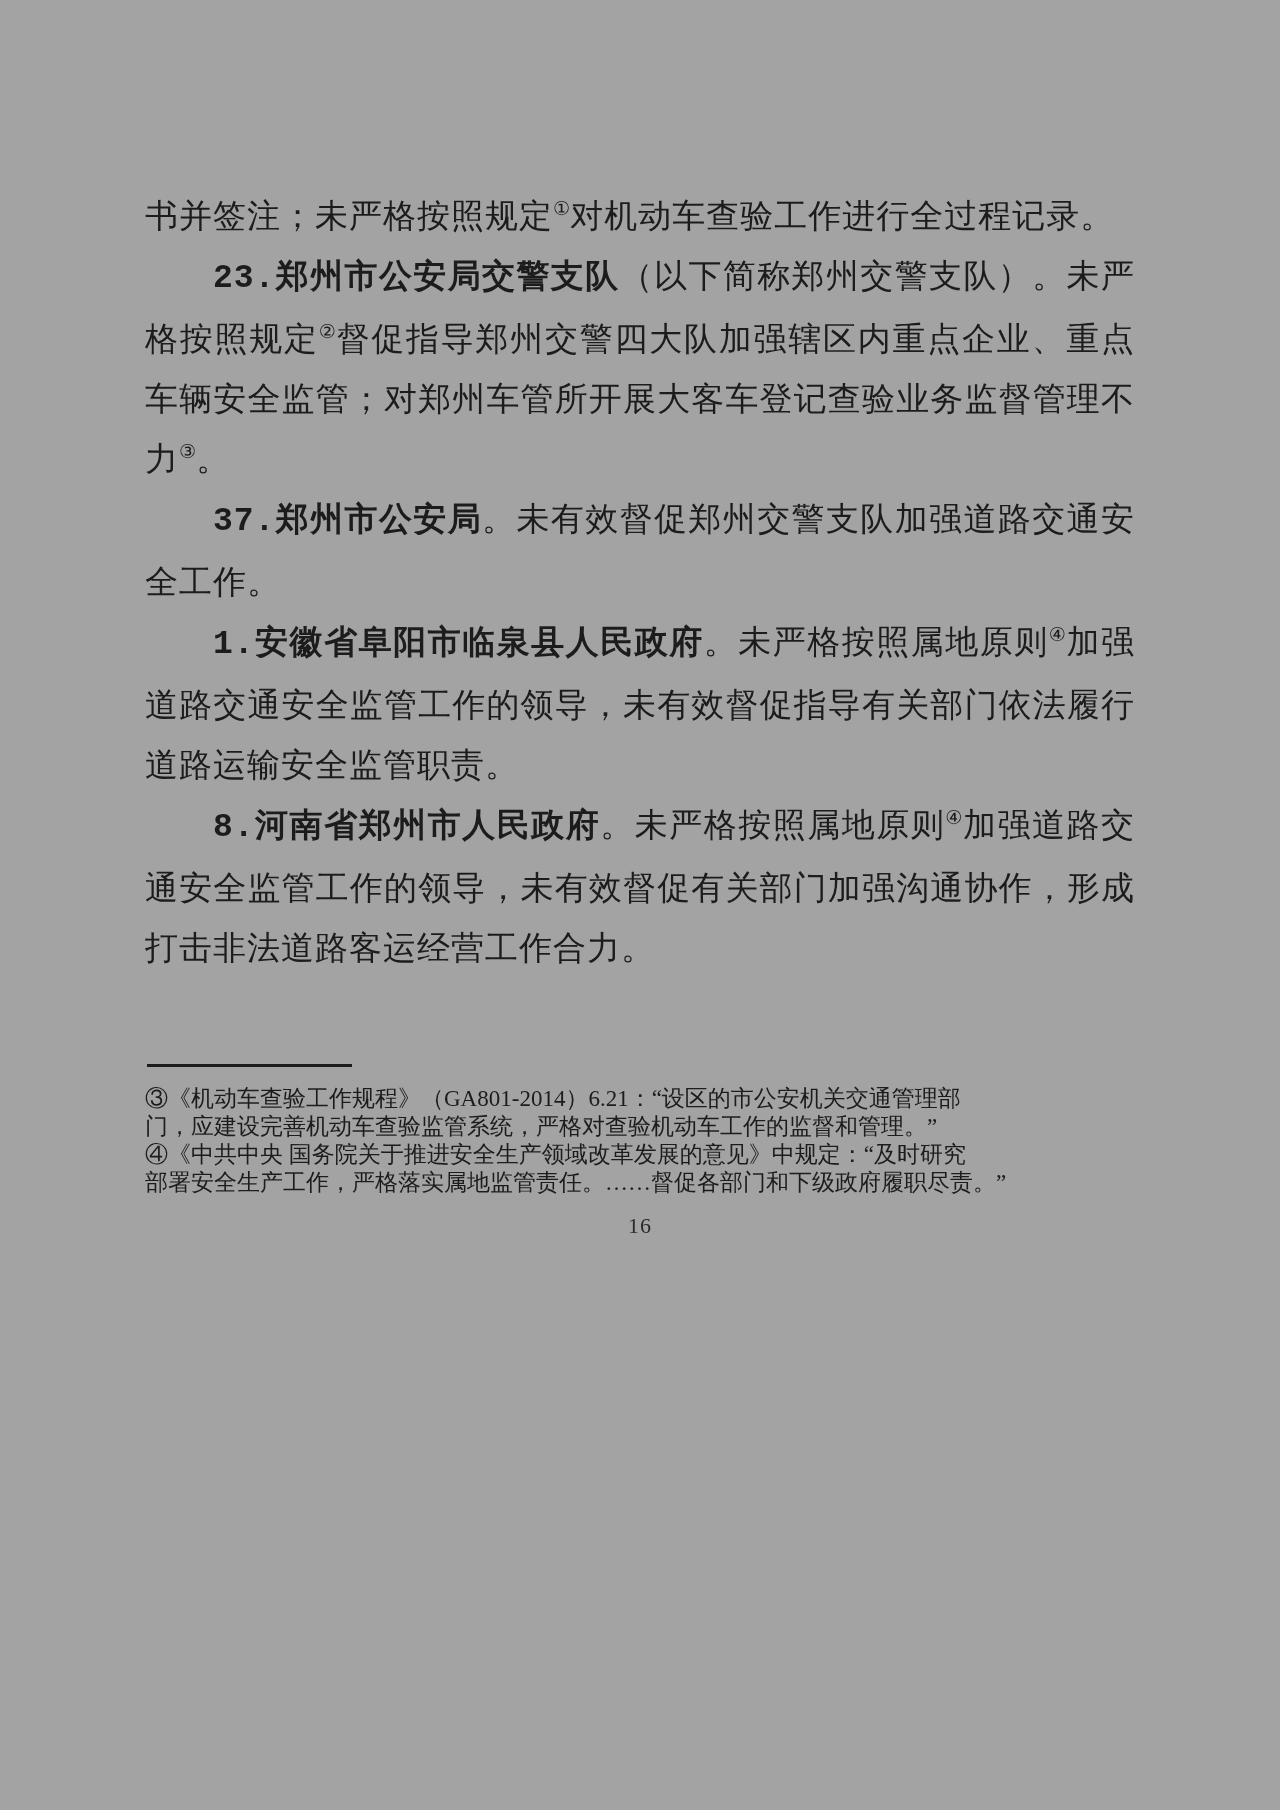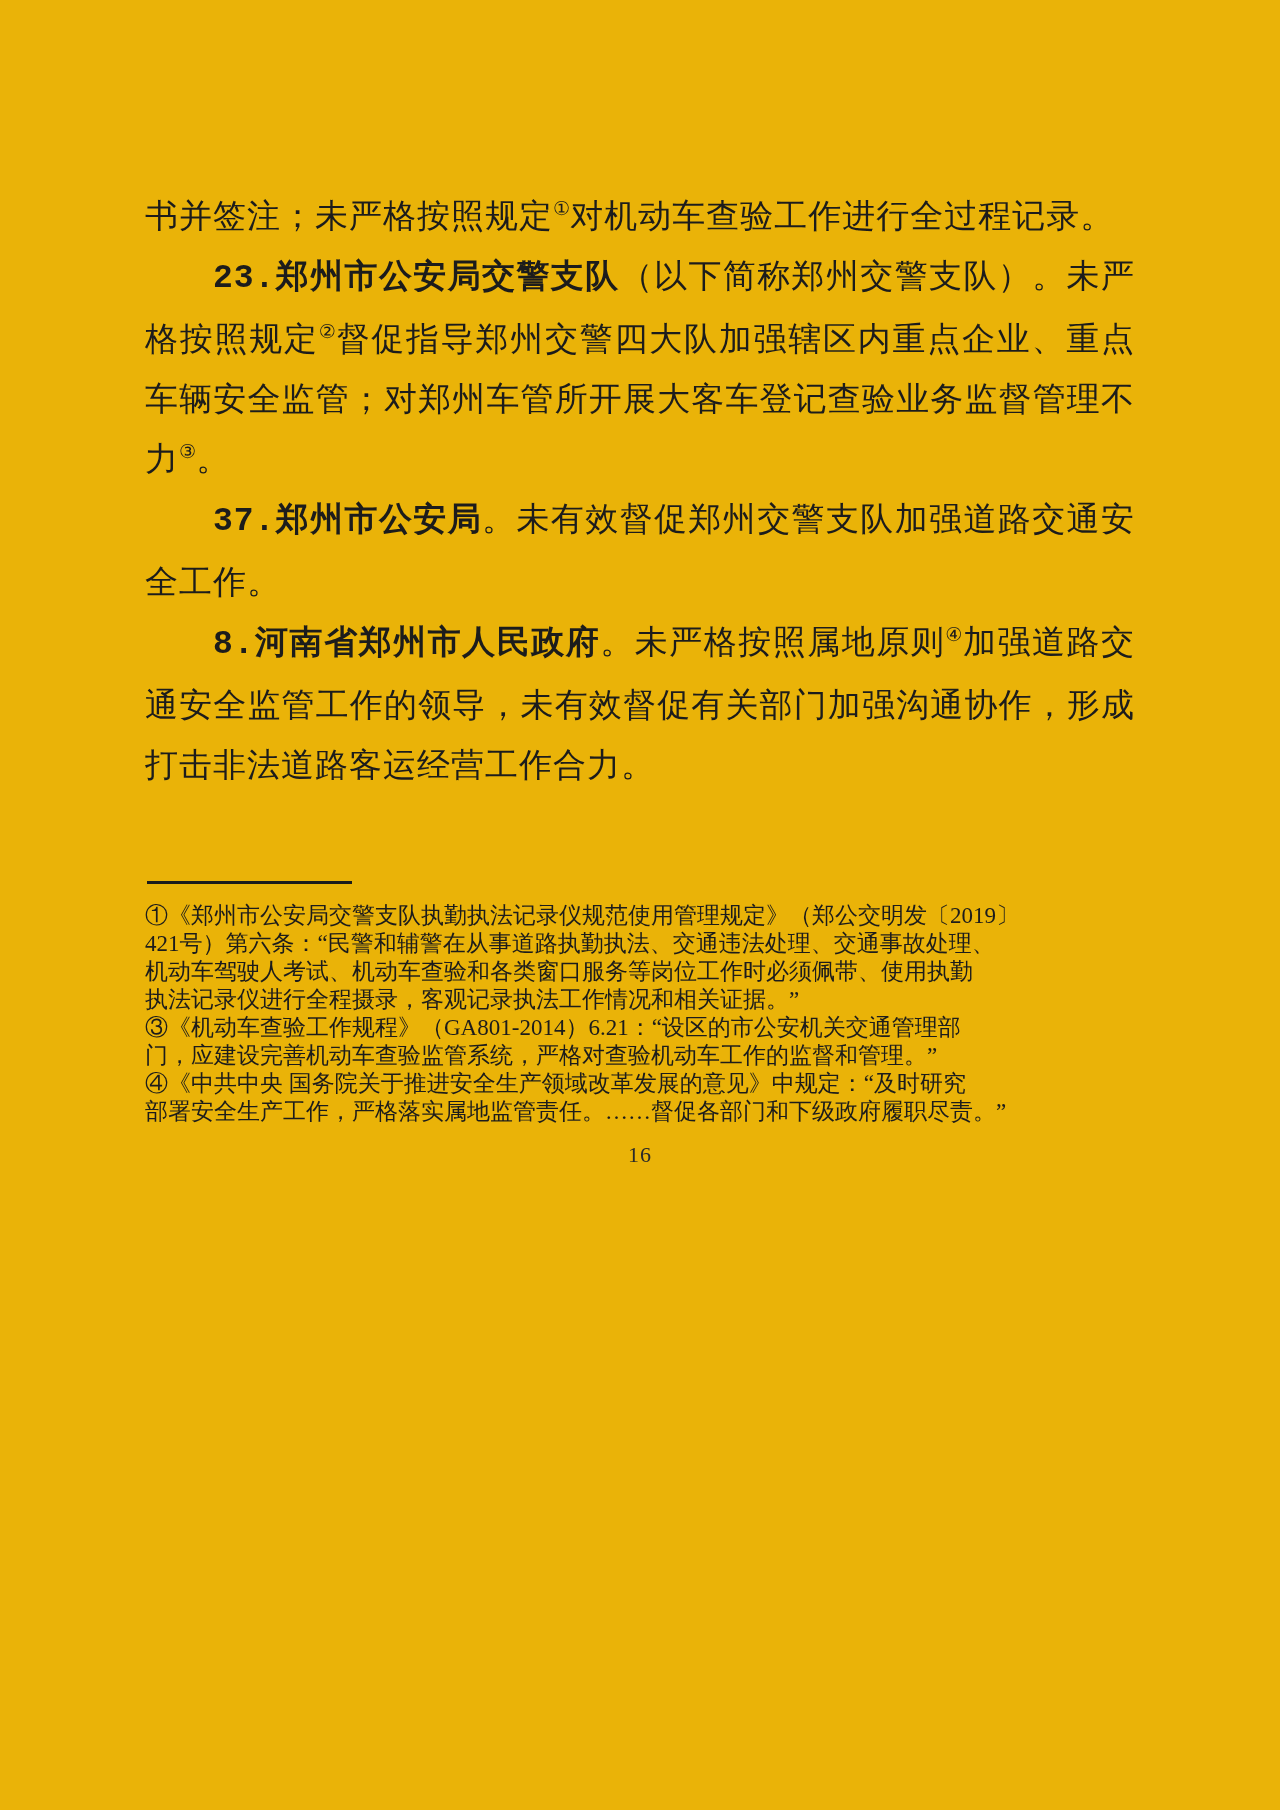--- a/index.html
+++ b/index.html
@@ -5,21 +5,21 @@
   html, body {
     margin: 0;
     padding: 0;
     background: #e9e9e9;
   }
   .page {
     position: relative;
     width: 1280px;
     height: 1810px;
     margin: 0 auto;
-    background: #eab308;
+    background: #a3a3a3;
     box-sizing: border-box;
     padding: 186px 145px 0 145px;
     font-family: "Liberation Serif", "DejaVu Serif", serif;
     color: #1c1c1c;
     overflow: hidden;
   }
   .body-text {
     font-size: 33px;
     line-height: 60px;
     text-align: justify;
@@ -73,32 +73,29 @@
 
   <div class="body-text">
 
     <p class="para no-indent"><span>书并签注；未严格按照规定</span><sup class="fn-ref">①</sup><span>对机动车查验工作进行全过程记录。</span></p>
 
     <p class="para"><span class="heading-bold">23.郑州市公安局交警支队</span><span>（以下简称郑州交警支队）。未严格按照规定</span><sup class="fn-ref">②</sup><span>督促指导郑州交警四大队加强辖区内重点企业、重点车辆安全监管；对郑州车管所开展大客车登记查验业务监督管理不力</span><sup class="fn-ref">③</sup><span>。</span></p>
 
     <p class="para"><span class="heading-bold">37.郑州市公安局</span><span>。未有效督促郑州交警支队加强道路交通安全工作。</span></p>
 
 
+    <p class="para"><span class="heading-bold">1.安徽省阜阳市临泉县人民政府</span><span>。未严格按照属地原则</span><sup class="fn-ref">④</sup><span>加强道路交通安全监管工作的领导，未有效督促指导有关部门依法履行道路运输安全监管职责。</span></p>
 
 
     <p class="para"><span class="heading-bold">8.河南省郑州市人民政府</span><span>。未严格按照属地原则</span><sup class="fn-ref">④</sup><span>加强道路交通安全监管工作的领导，未有效督促有关部门加强沟通协作，形成打击非法道路客运经营工作合力。</span></p>
 
   </div>
 
   <div class="footnote-area">
     <div class="footnote-rule"></div>
-    <p class="footnote">①《郑州市公安局交警支队执勤执法记录仪规范使用管理规定》（郑公交明发〔2019〕
-421号）第六条：“民警和辅警在从事道路执勤执法、交通违法处理、交通事故处理、
-机动车驾驶人考试、机动车查验和各类窗口服务等岗位工作时必须佩带、使用执勤
-执法记录仪进行全程摄录，客观记录执法工作情况和相关证据。”</p>
     <p class="footnote">③《机动车查验工作规程》（GA801-2014）6.21：“设区的市公安机关交通管理部
 门，应建设完善机动车查验监管系统，严格对查验机动车工作的监督和管理。”</p>
     <p class="footnote">④《中共中央 国务院关于推进安全生产领域改革发展的意见》中规定：“及时研究
 部署安全生产工作，严格落实属地监管责任。……督促各部门和下级政府履职尽责。”</p>
   </div>
 
   <div class="page-number">16</div>
 
 </div>
 

